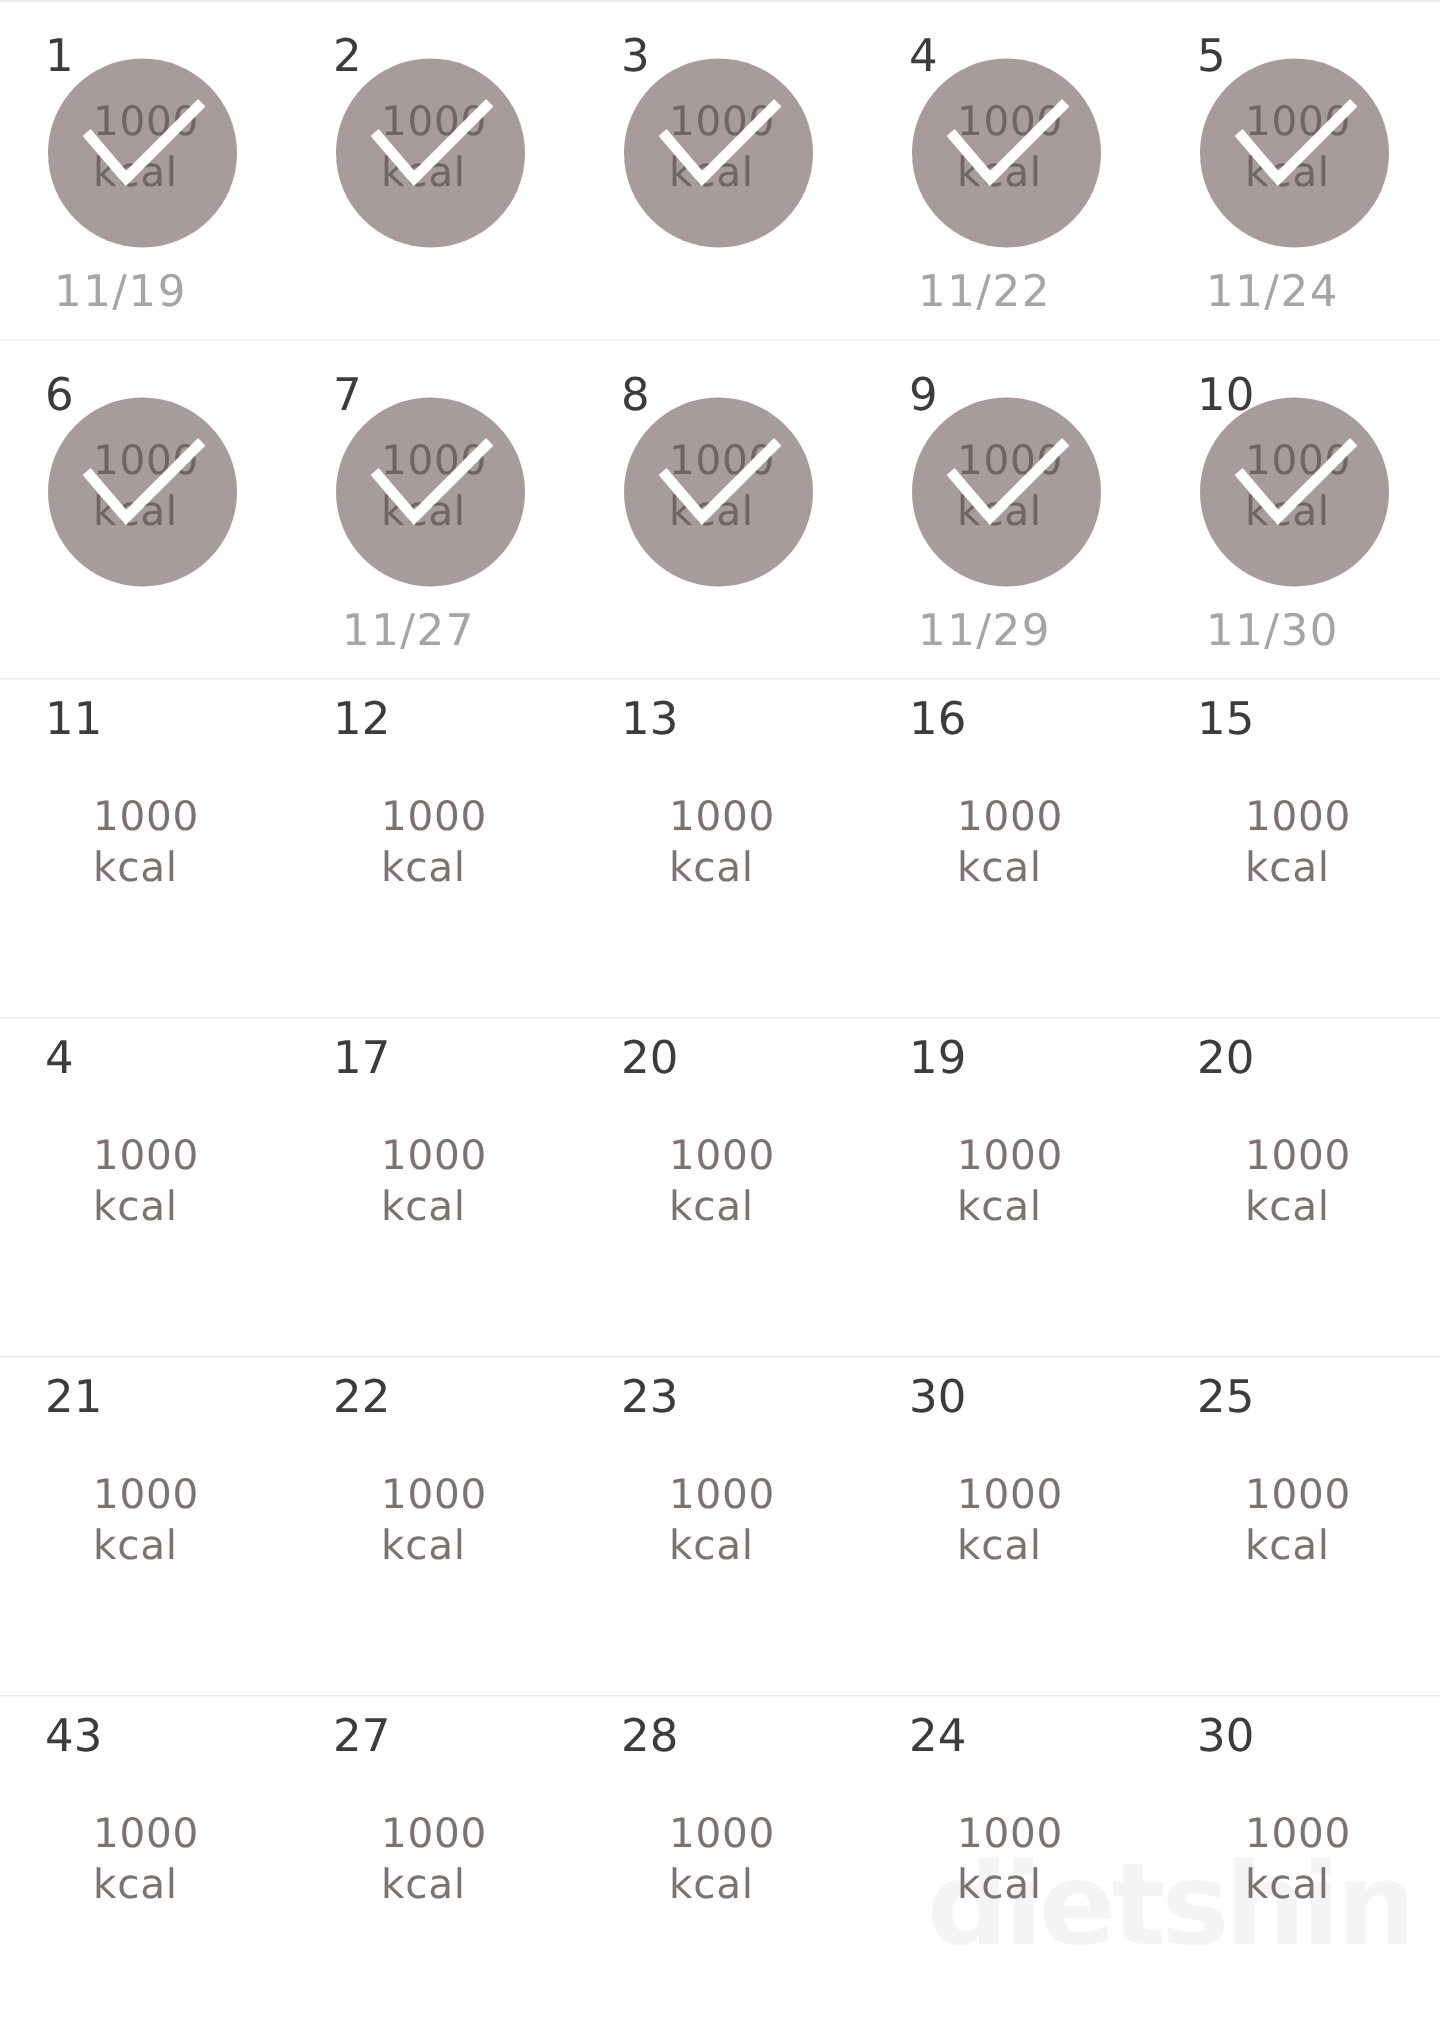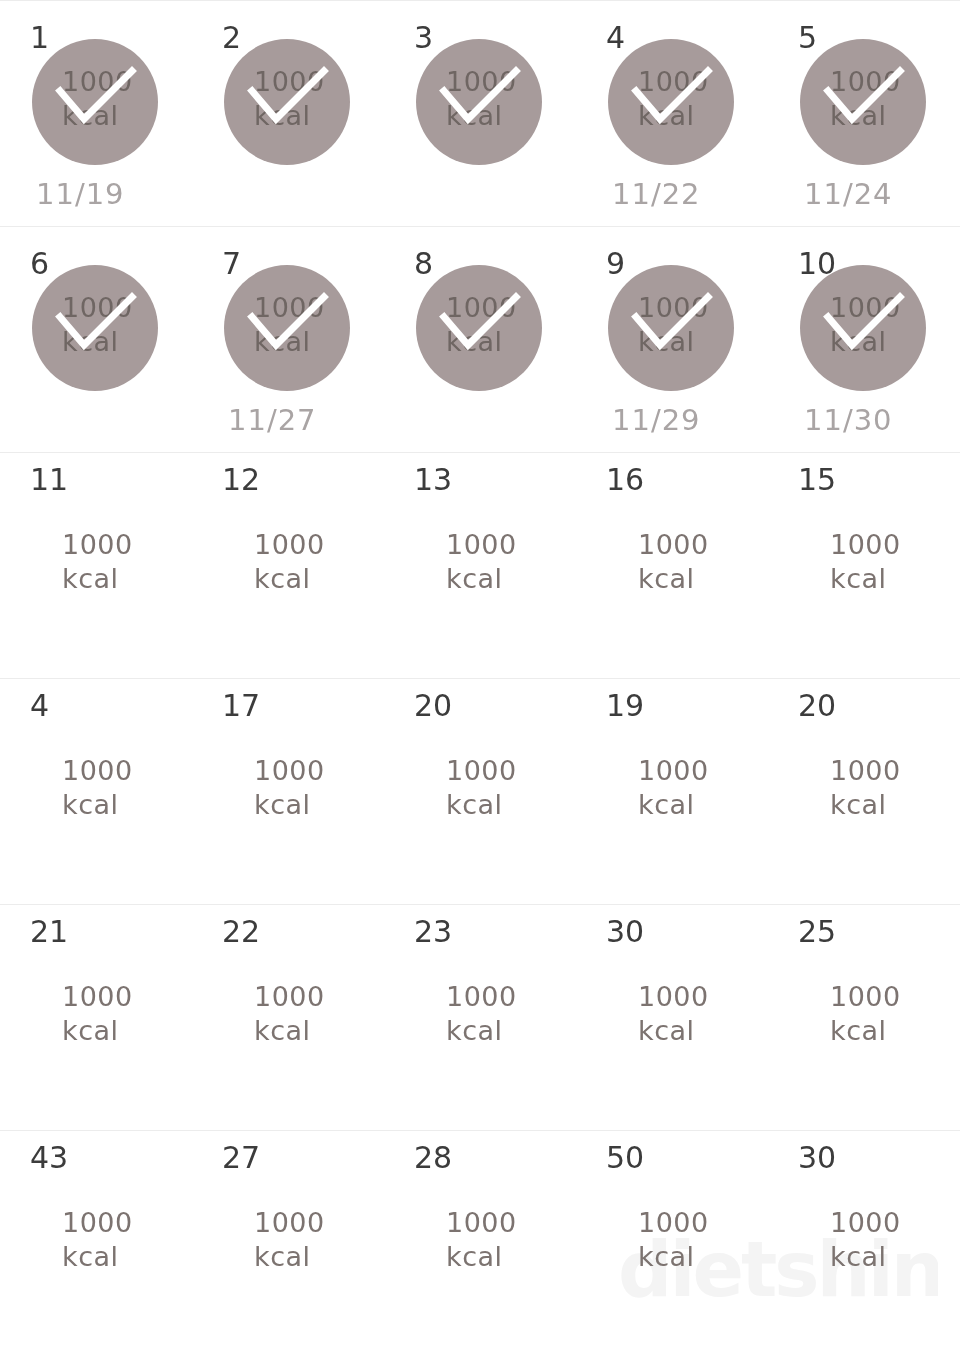--- a/index.html
+++ b/index.html
@@ -409,21 +409,21 @@
         </div>
       </div>
       <div class="day-cell">
         <div class="day-number">28</div>
         <div class="kcal-block">
           <span class="kcal-value">1000</span>
           <span class="kcal-unit">kcal</span>
         </div>
       </div>
       <div class="day-cell">
-        <div class="day-number">50</div>
+        <div class="day-number">24</div>
         <div class="kcal-block">
           <span class="kcal-value">1000</span>
           <span class="kcal-unit">kcal</span>
         </div>
       </div>
       <div class="day-cell">
         <div class="day-number">30</div>
         <div class="kcal-block">
           <span class="kcal-value">1000</span>
           <span class="kcal-unit">kcal</span>

